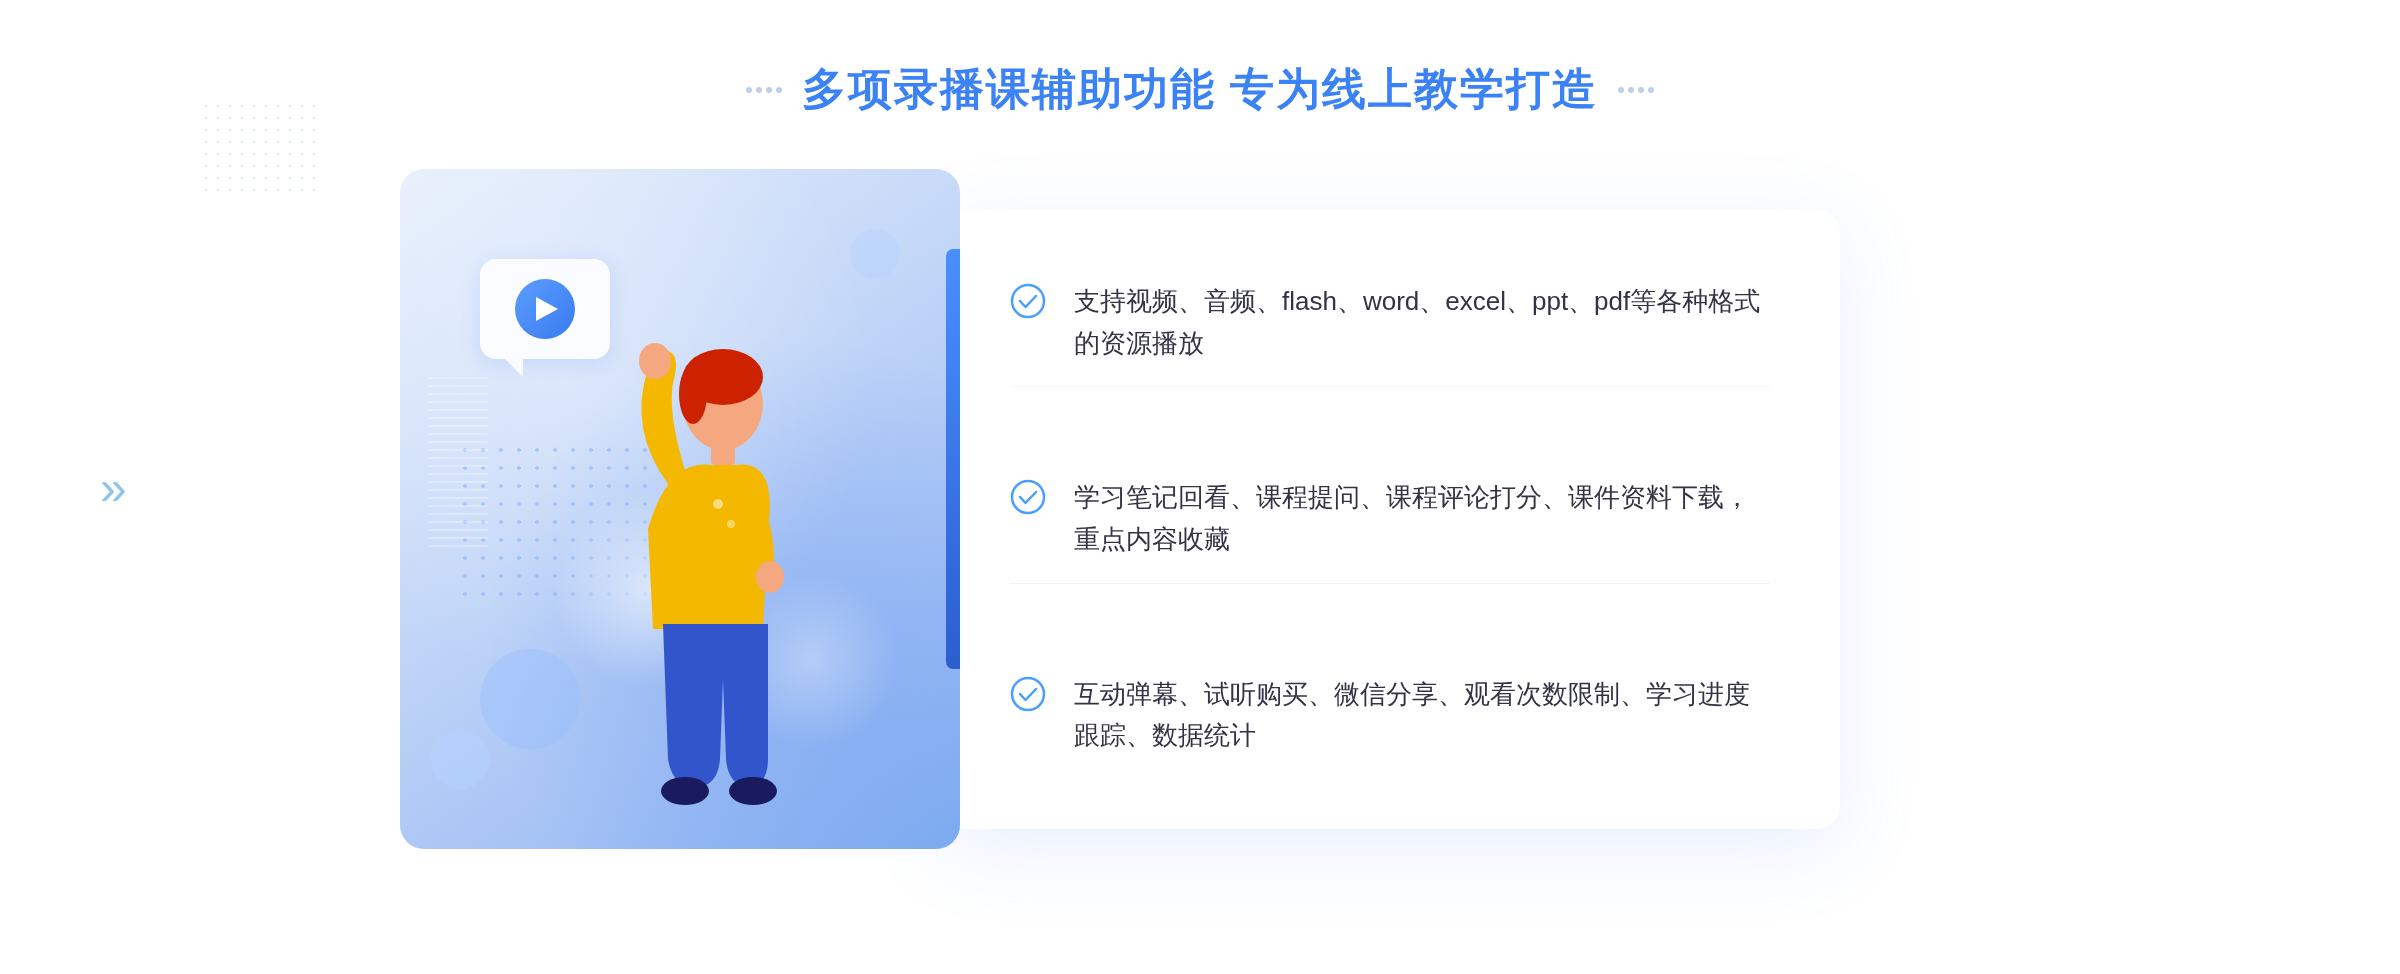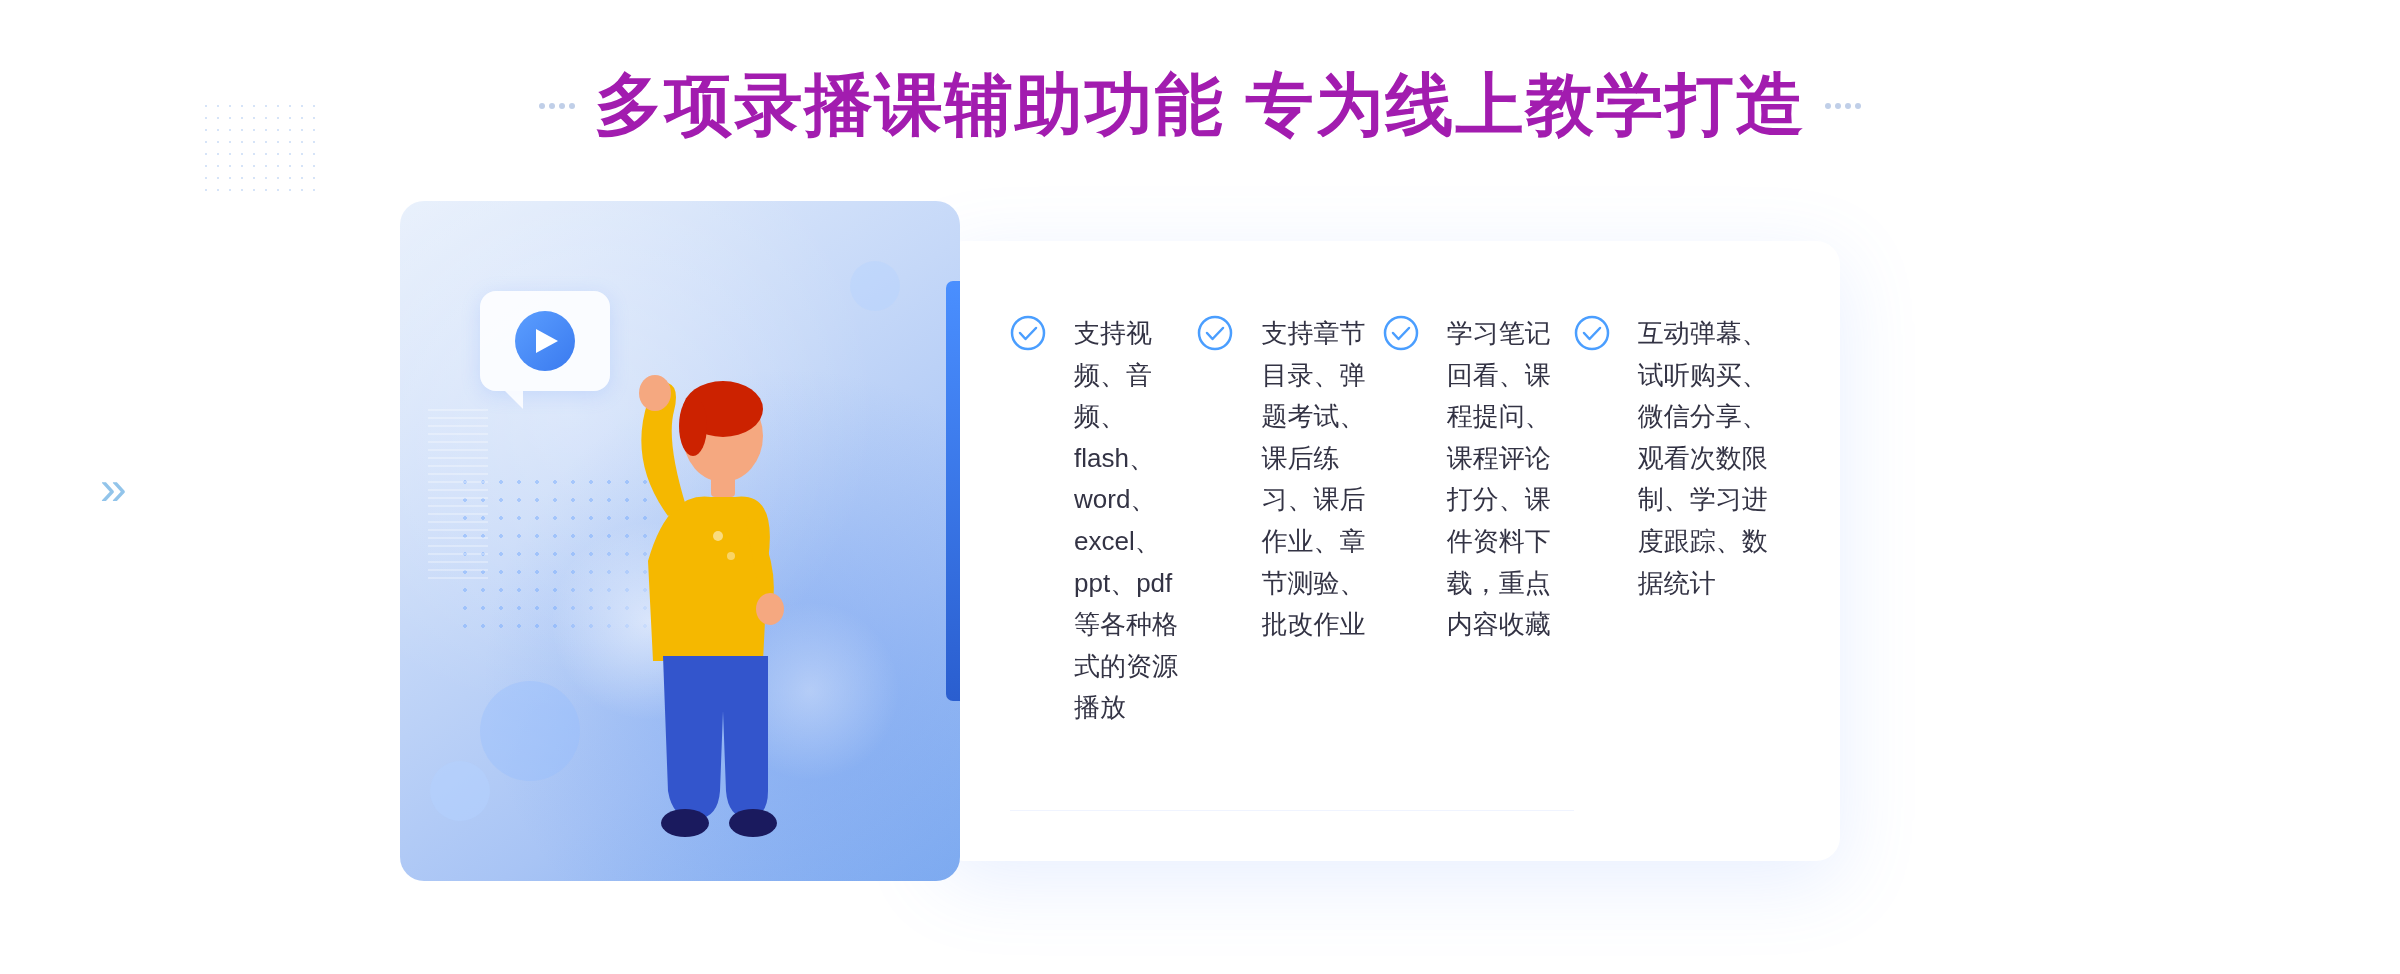--- a/index.html
+++ b/index.html
@@ -81,23 +81,23 @@
     }
 
     .header-dot {
       width: 6px;
       height: 6px;
       background: #c0cfe8;
       border-radius: 50%;
     }
 
     .main-title {
-      font-size: 68px;
+      font-size: 44px;
       font-weight: 700;
-      color: #a21caf;
+      color: #3b82f6;
       letter-spacing: 2px;
     }
 
     .sub-title {
       font-size: 22px;
       color: #999999;
       margin-top: 14px;
       font-weight: 400;
     }
 
@@ -294,21 +294,21 @@
     .features-card {
       width: 900px;
       height: 620px;
       background: #ffffff;
       border-radius: 24px;
       box-shadow: 0 20px 80px rgba(100, 150, 255, 0.15);
       margin-left: -20px;
       margin-top: 40px;
       padding: 50px 70px;
       display: flex;
-      flex-direction: row;
+      flex-direction: column;
       justify-content: space-between;
       z-index: 1;
     }
 
     .feature-item {
       display: flex;
       align-items: flex-start;
       gap: 28px;
       padding: 22px 0;
       border-bottom: 1px solid #f0f4ff;
@@ -428,29 +428,20 @@
       <div class="feature-item">
         <div class="check-icon">
           <svg class="check-svg" viewBox="0 0 36 36" fill="none" xmlns="http://www.w3.org/2000/svg">
             <circle cx="18" cy="18" r="16" stroke="#4a9eff" stroke-width="2.5" fill="none"></circle>
             <path d="M10 18 L15.5 24 L26 13" stroke="#4a9eff" stroke-width="2.5" stroke-linecap="round" stroke-linejoin="round"></path>
           </svg>
         </div>
         <span class="feature-text">支持视频、音频、flash、word、excel、ppt、pdf等各种格式的资源播放</span>
       </div>
 
-      <div class="feature-item">
-        <div class="check-icon">
-          <svg class="check-svg" viewBox="0 0 36 36" fill="none" xmlns="http://www.w3.org/2000/svg">
-            <circle cx="18" cy="18" r="16" stroke="#4a9eff" stroke-width="2.5" fill="none"></circle>
-            <path d="M10 18 L15.5 24 L26 13" stroke="#4a9eff" stroke-width="2.5" stroke-linecap="round" stroke-linejoin="round"></path>
-          </svg>
-        </div>
-        <span class="feature-text">支持章节目录、弹题考试、课后练习、课后作业、章节测验、批改作业</span>
-      </div>
 
       <div class="feature-item">
         <div class="check-icon">
           <svg class="check-svg" viewBox="0 0 36 36" fill="none" xmlns="http://www.w3.org/2000/svg">
             <circle cx="18" cy="18" r="16" stroke="#4a9eff" stroke-width="2.5" fill="none"></circle>
             <path d="M10 18 L15.5 24 L26 13" stroke="#4a9eff" stroke-width="2.5" stroke-linecap="round" stroke-linejoin="round"></path>
           </svg>
         </div>
         <span class="feature-text">学习笔记回看、课程提问、课程评论打分、课件资料下载，重点内容收藏</span>
       </div>

